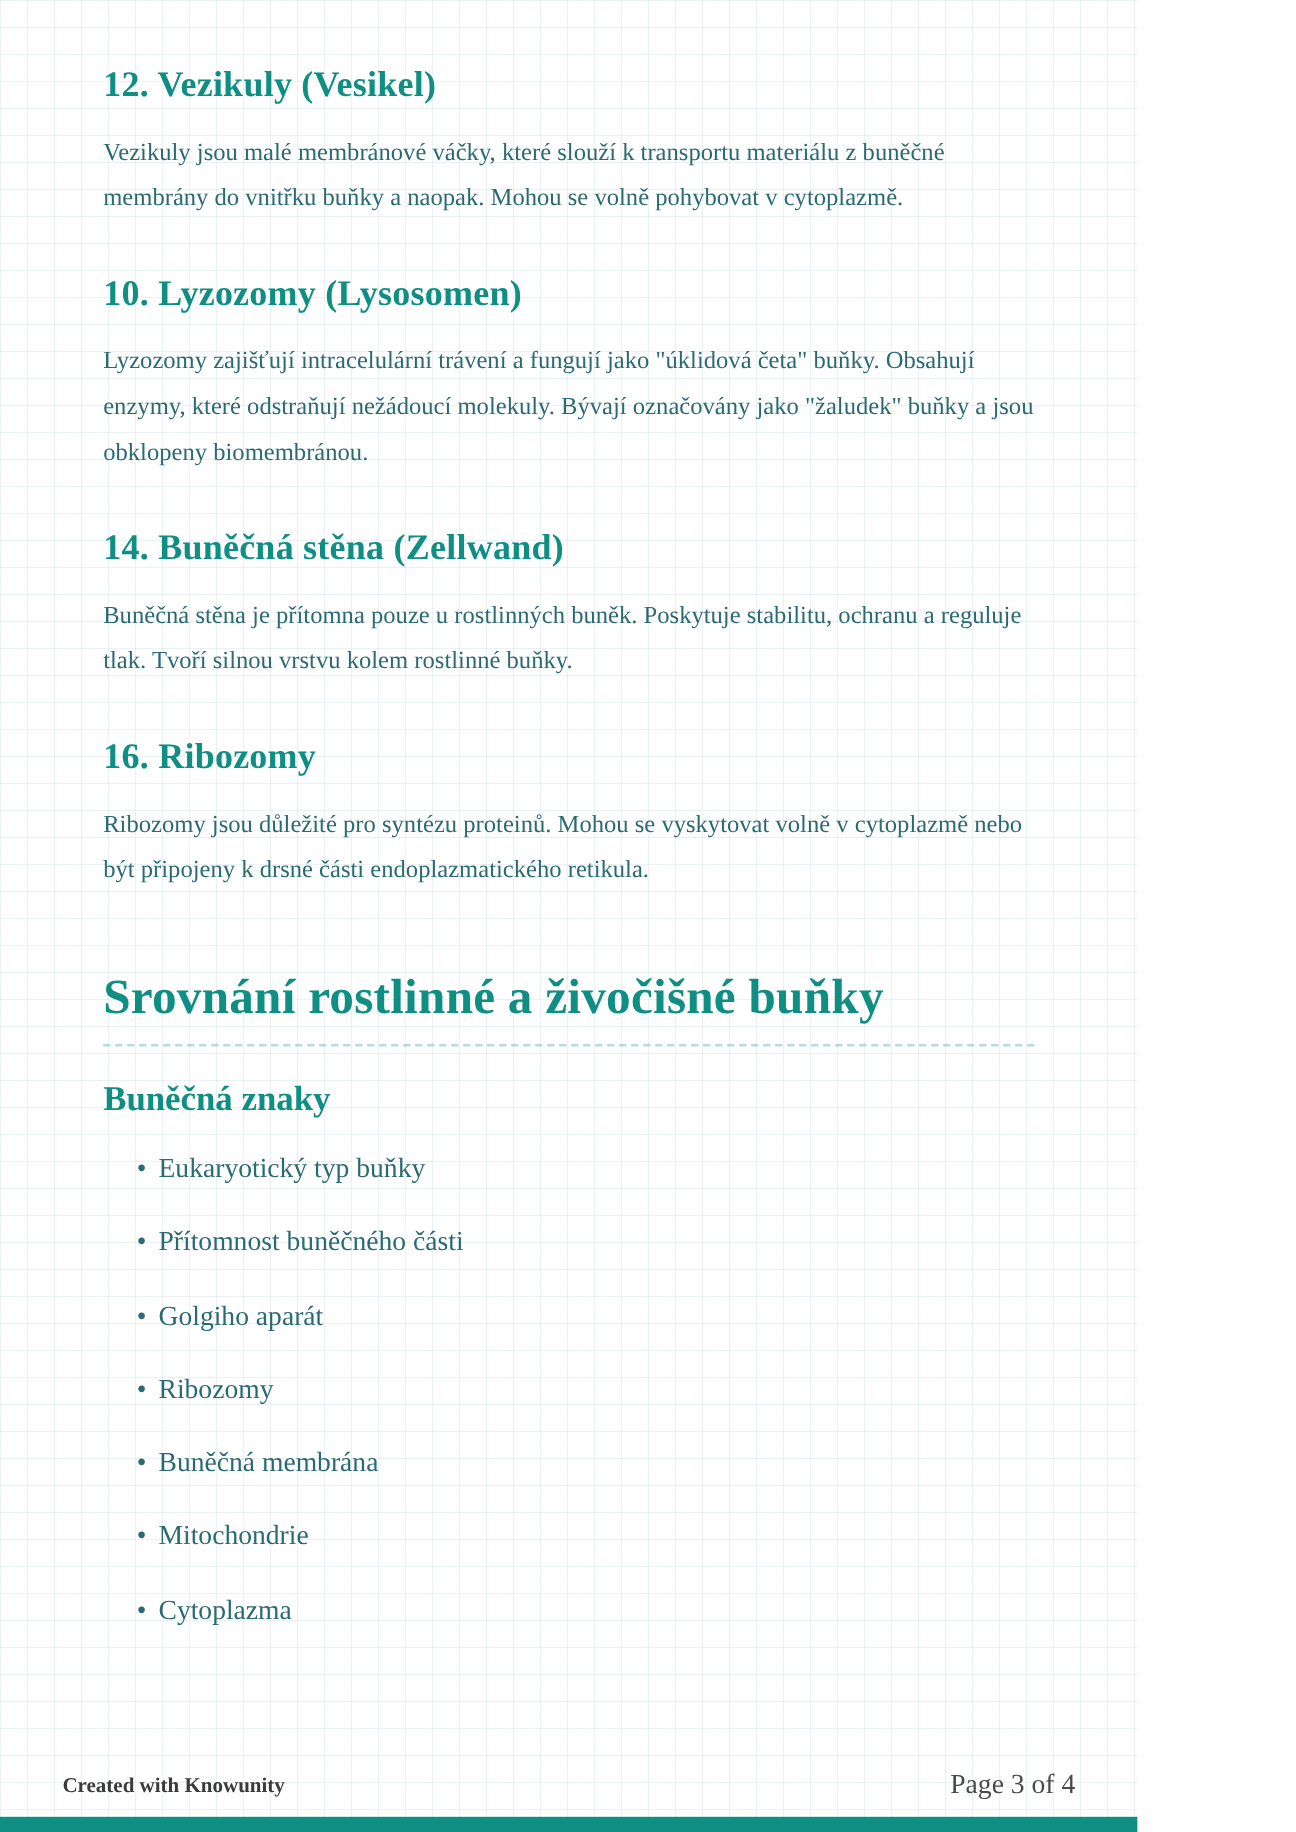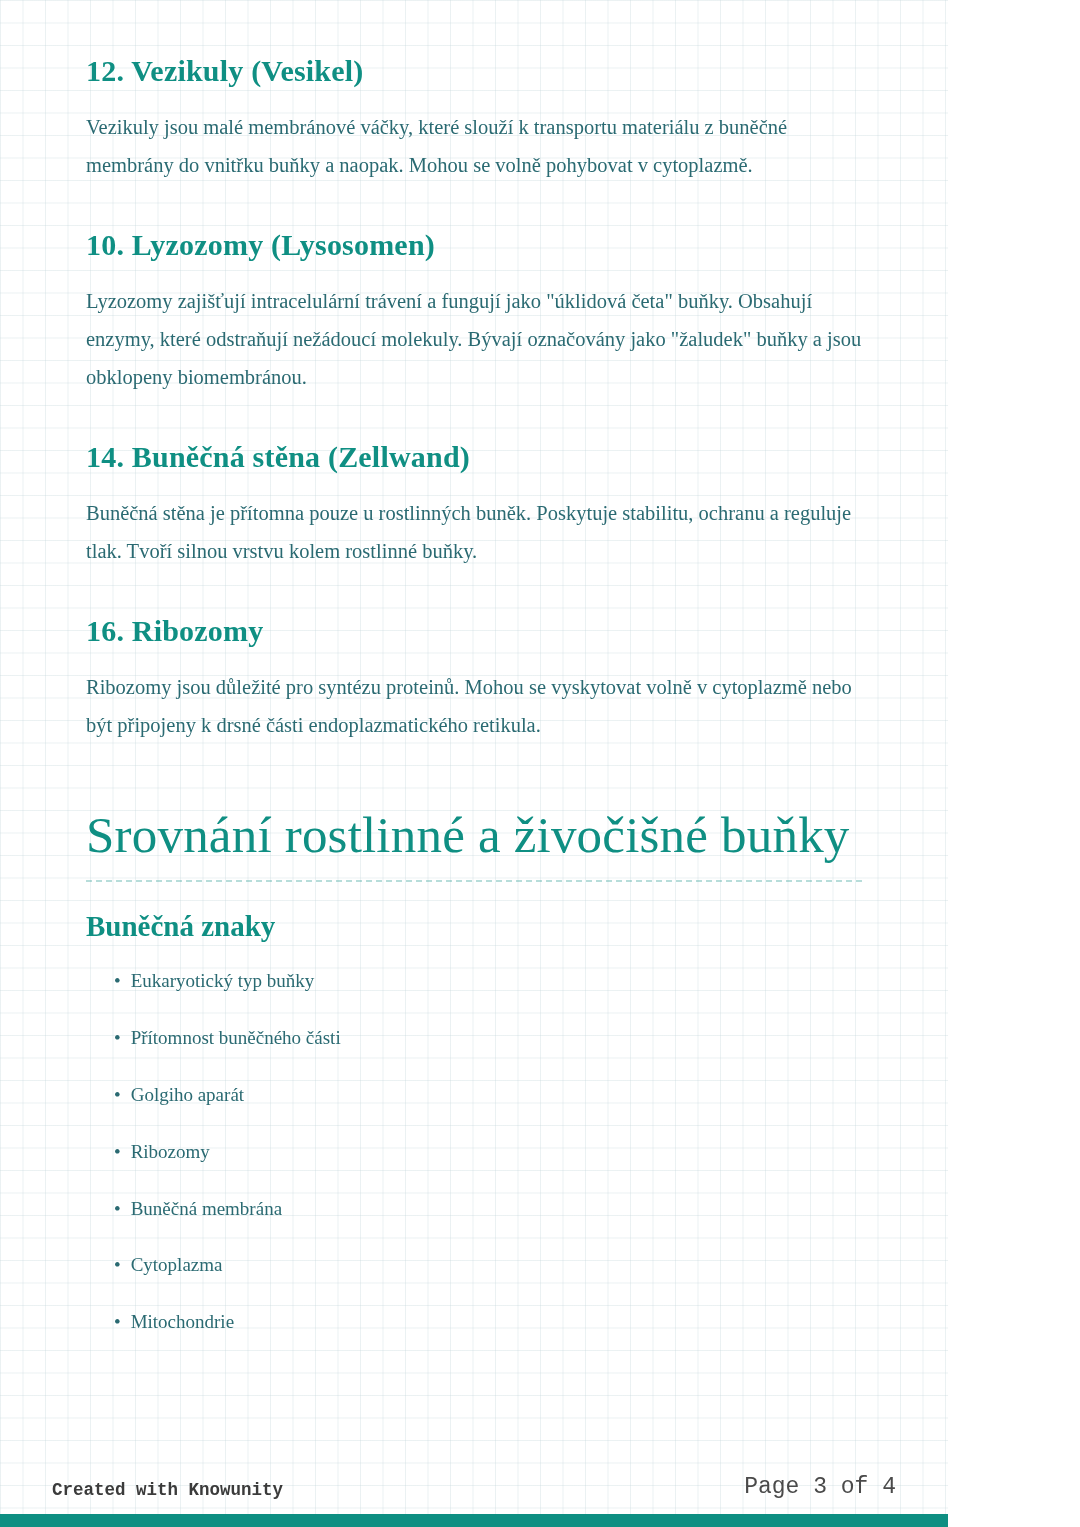--- a/index.html
+++ b/index.html
@@ -38,22 +38,22 @@
   section:first-of-type h2.section-heading { margin-top: 8px; }
 
   p.section-paragraph {
     font-size: 20.5px;
     line-height: 38px;
     color: #2a6a72;
     max-width: 915px;
   }
 
   h1.main-heading {
-    font-size: 51px;
-    font-weight: normal;
+    font-size: 41px;
+    font-weight: bold;
     color: #0f8f83;
     margin: 62px 0 0 0;
     letter-spacing: 0.2px;
   }
 
   .dashed-divider {
     border-top: 2px dashed rgba(15,143,131,0.30);
     margin: 16px 0 28px 0;
     width: 100%;
   }
@@ -64,39 +64,38 @@
     color: #0f8f83;
     margin: 14px 0 28px 0;
   }
 
   ul.bullet-list {
     list-style: none;
     padding-left: 28px;
   }
 
   ul.bullet-list li {
-    font-size: 19px;
+    font-size: 23px;
     color: #2a6a72;
     margin-bottom: 36px;
     line-height: 1.1;
   }
 
   ul.bullet-list li .marker {
     display: inline-block;
     margin-right: 10px;
     color: #2a6a72;
   }
 
   .footer {
     margin-top: auto;
     display: flex;
     justify-content: space-between;
-    align-items: flex-end;
+    align-items: center;
     padding: 0 52px 14px 52px;
-    font-family: Liberation Mono, monospace;
   }
 
   .footer-brand {
     font-size: 17.5px;
     font-weight: bold;
     color: #3b3b3b;
   }
 
   .footer-page {
     font-size: 23px;
@@ -141,22 +140,22 @@
     <div class="dashed-divider"></div>
 
     <h3 class="subsection-heading">Buněčná znaky</h3>
 
     <ul class="bullet-list">
       <li><span class="marker">•</span><span>Eukaryotický typ buňky</span></li>
       <li><span class="marker">•</span><span>Přítomnost buněčného části</span></li>
       <li><span class="marker">•</span><span>Golgiho aparát</span></li>
       <li><span class="marker">•</span><span>Ribozomy</span></li>
       <li><span class="marker">•</span><span>Buněčná membrána</span></li>
+      <li><span class="marker">•</span><span>Mitochondrie</span></li>
       <li><span class="marker">•</span><span>Cytoplazma</span></li>
-      <li><span class="marker">•</span><span>Mitochondrie</span></li>
     </ul>
 
   </main>
 
   <footer class="footer">
     <span class="footer-brand">Created with Knowunity</span>
     <span class="footer-page">Page 3 of 4</span>
   </footer>
 
   <div class="bottom-bar"></div>

